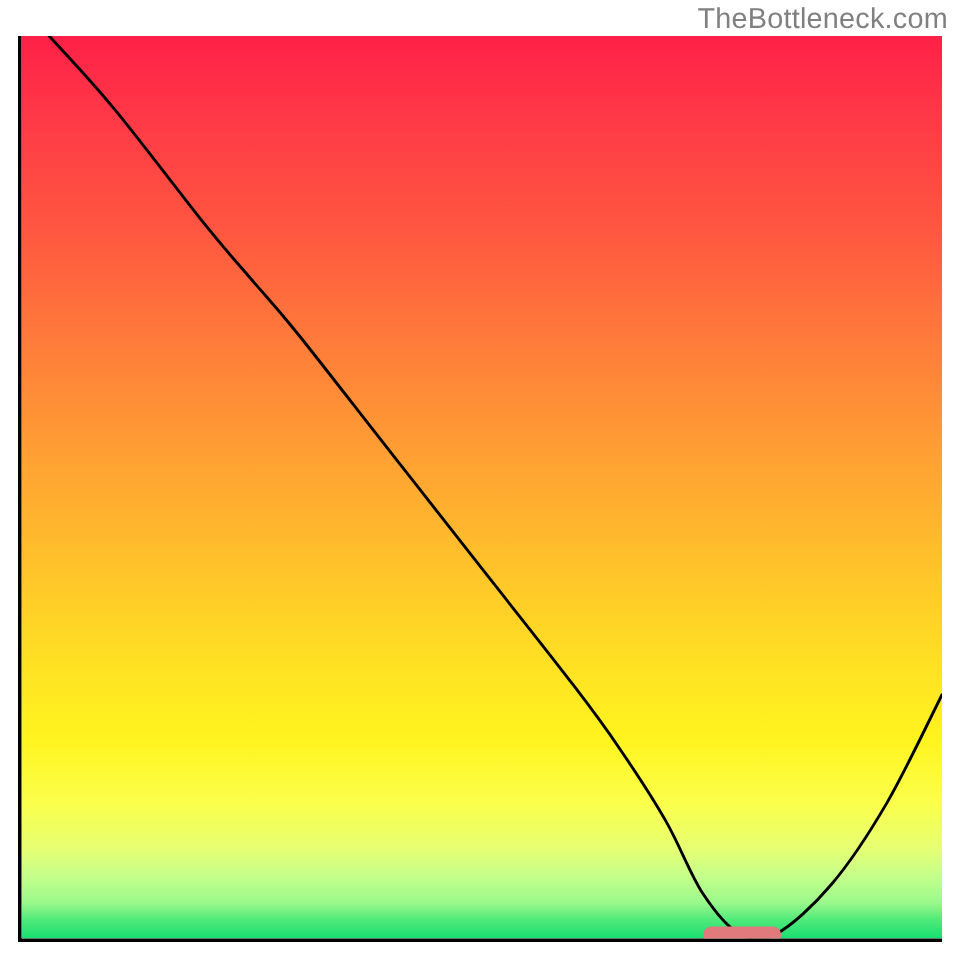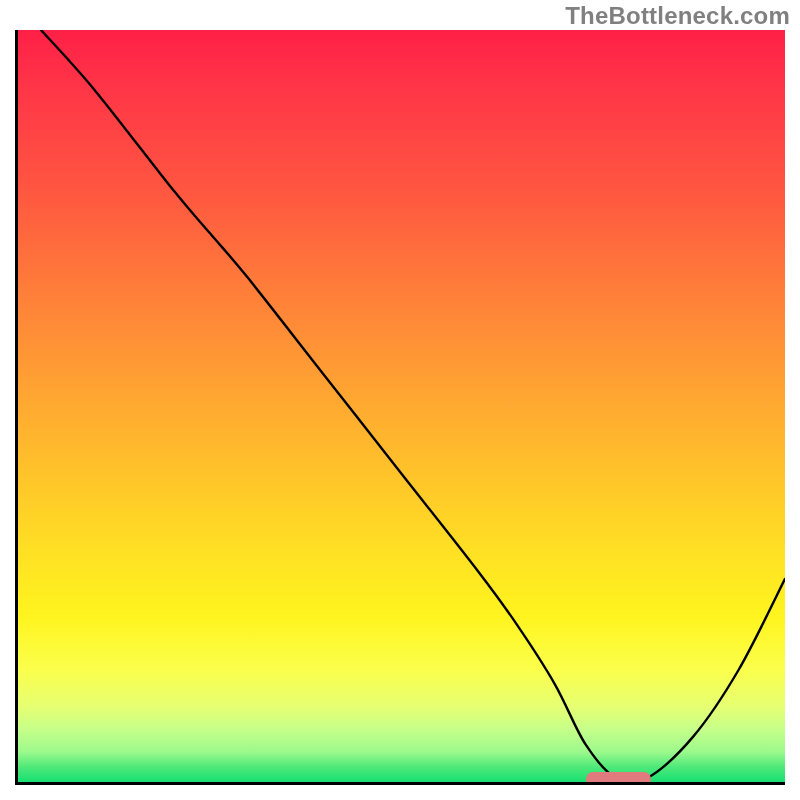--- a/index.html
+++ b/index.html
@@ -13,21 +13,21 @@
   .frame {
     position: relative;
     width: 800px;
     height: 800px;
   }
   .watermark {
     position: absolute;
     top: 2px;
     right: 10px;
     font-size: 24px;
-    font-weight: 700;
+    font-weight: 400;
     color: #808080;
     letter-spacing: 0.2px;
   }
   .plot {
     position: absolute;
     left: 15px;
     top: 30px;
     width: 770px;
     height: 755px;
     box-sizing: border-box;

